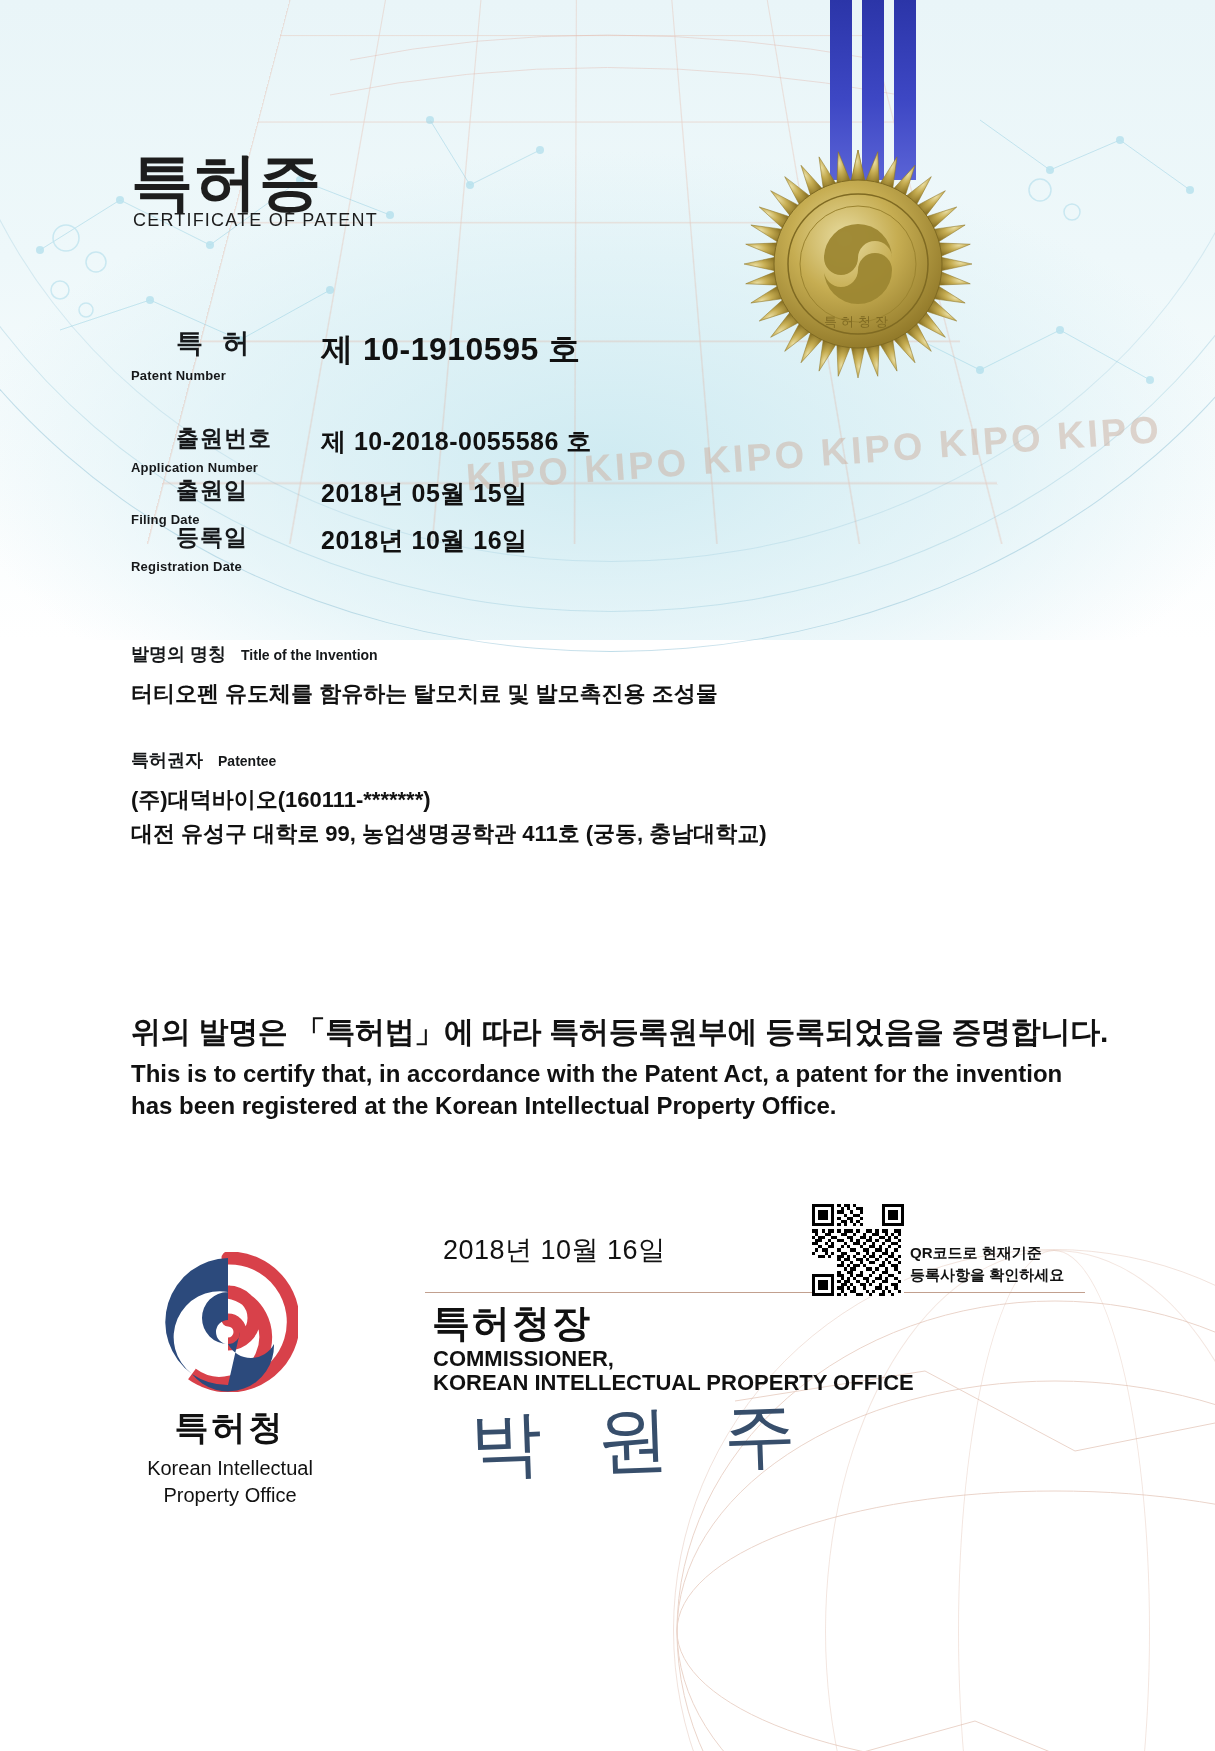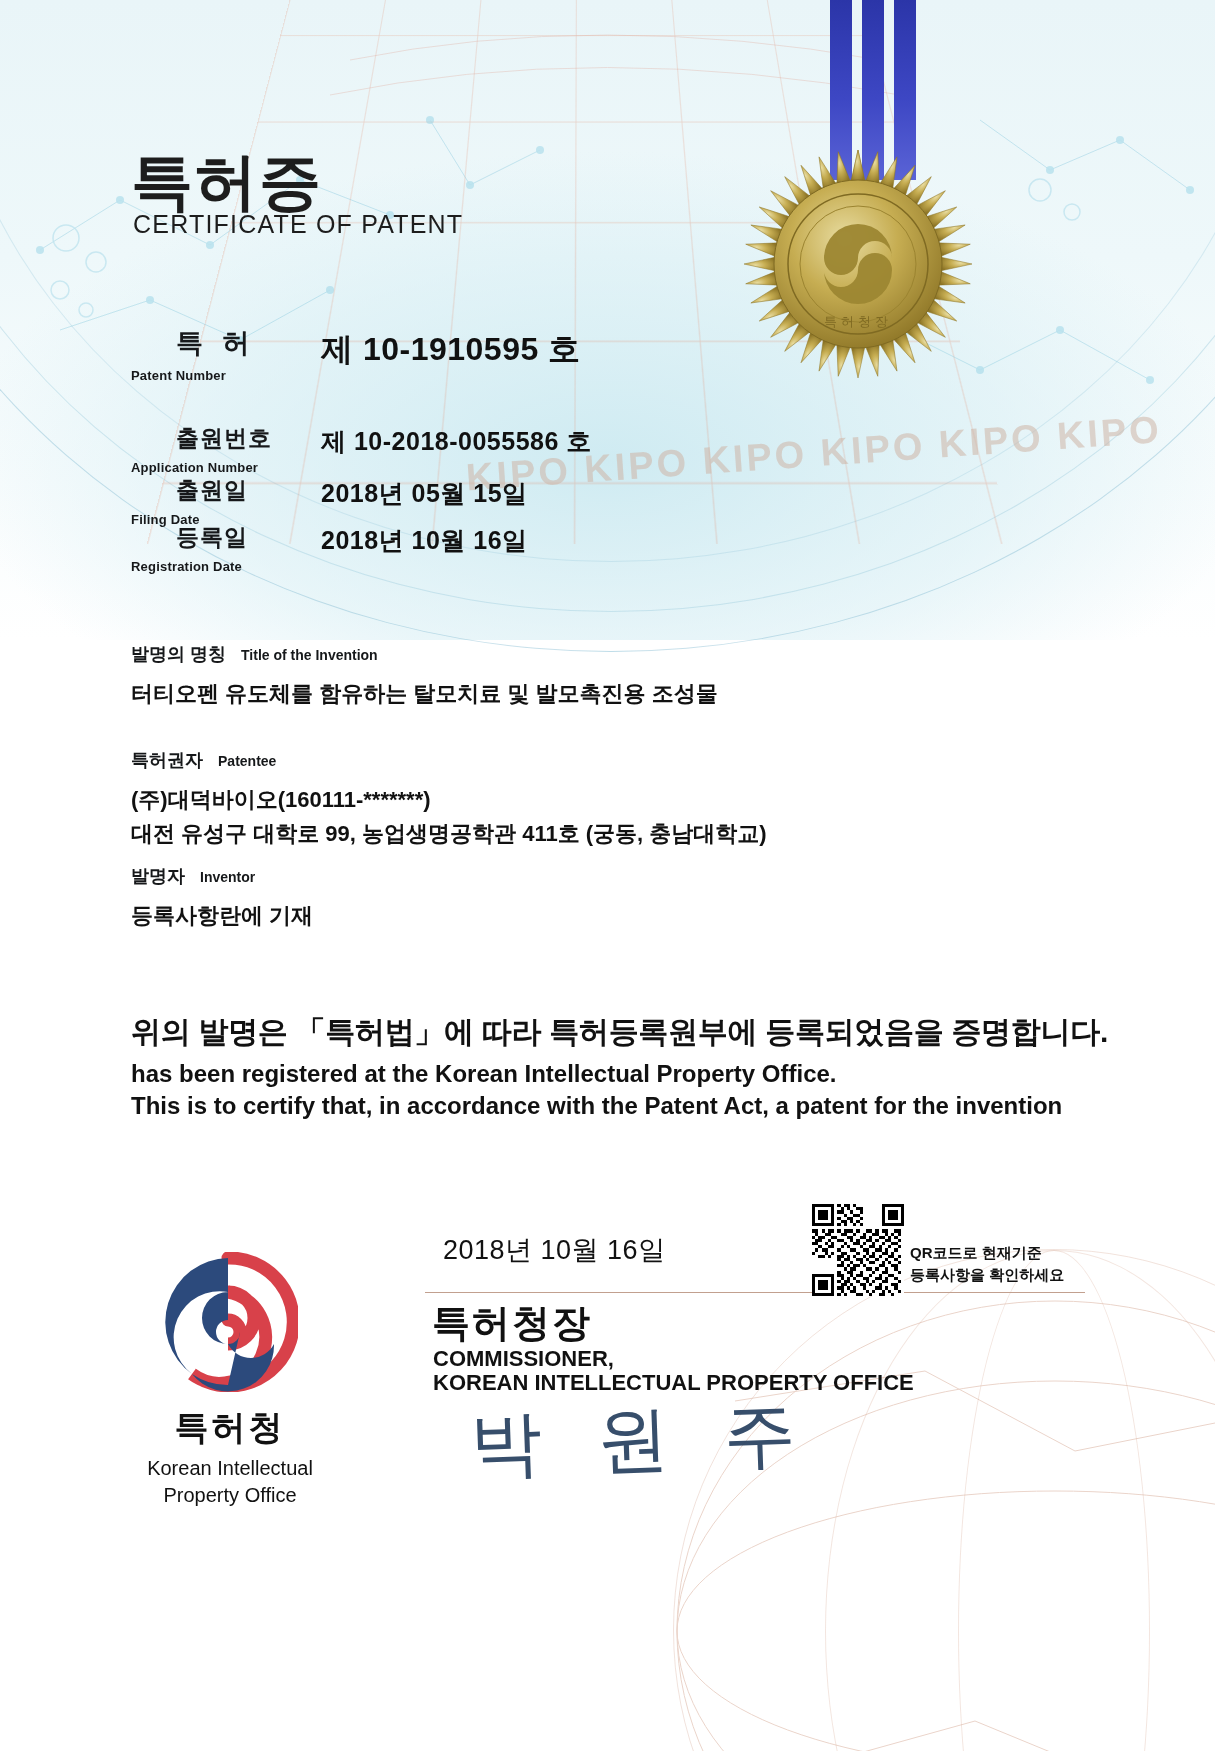--- a/index.html
+++ b/index.html
@@ -148,21 +148,21 @@
     top: 140px;
     font-size: 62px;
     font-weight: 700;
     letter-spacing: 2px;
     color: #1d1d1d;
   }
   .title-en {
     position: absolute;
     left: 133px;
     top: 210px;
-    font-size: 25px;
+    font-size: 18px;
     letter-spacing: 1.2px;
     color: #1d1d1d;
     text-align: center;
   }
 
   .field { position: absolute; }
   .field .lbl-ko {
     font-size: 23px;
     font-weight: 700;
     color: #16181a;
@@ -501,32 +501,25 @@
 
   <div class="sec" style="left:131px; top:732px;">
     <div class="hdr">
       <span>특허권자</span>
       <span class="en">Patentee</span>
     </div>
     <div class="body">(주)대덕바이오(160111-*******)</div>
     <div class="body" style="margin-top:2px;">대전 유성구 대학로 99, 농업생명공학관 411호 (궁동, 충남대학교)</div>
   </div>
 
-  <div class="sec" style="left:131px; top:848px;">
-    <div class="hdr">
-      <span>발명자</span>
-      <span class="en">Inventor</span>
-    </div>
-    <div class="body">등록사항란에 기재</div>
-  </div>
 
   <div class="certify-ko">위의 발명은 「특허법」에 따라 특허등록원부에 등록되었음을 증명합니다.</div>
   <div class="certify-en">
+    <div>This is to certify that, in accordance with the Patent Act, a patent for the invention</div>
     <div>has been registered at the Korean Intellectual Property Office.</div>
-    <div>This is to certify that, in accordance with the Patent Act, a patent for the invention</div>
   </div>
 
   <div class="issue-date">2018년 10월 16일</div>
   <div class="sign-rule"></div>
   <div class="commissioner-ko">특허청장</div>
   <div class="commissioner-en1">COMMISSIONER,</div>
   <div class="commissioner-en2">KOREAN INTELLECTUAL PROPERTY OFFICE</div>
   <div class="signature">박 원 주</div>
 
   <svg class="emblem" viewBox="0 0 140 140">

